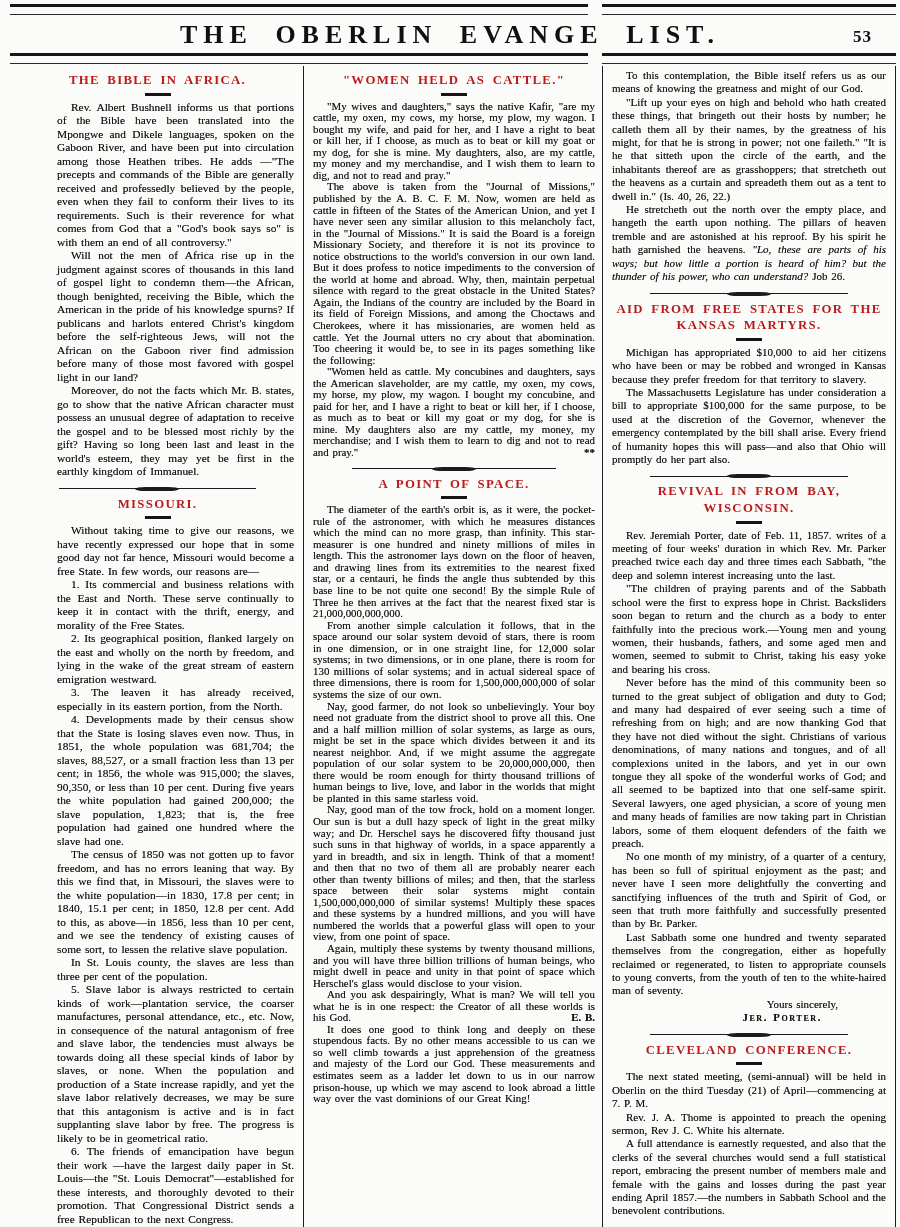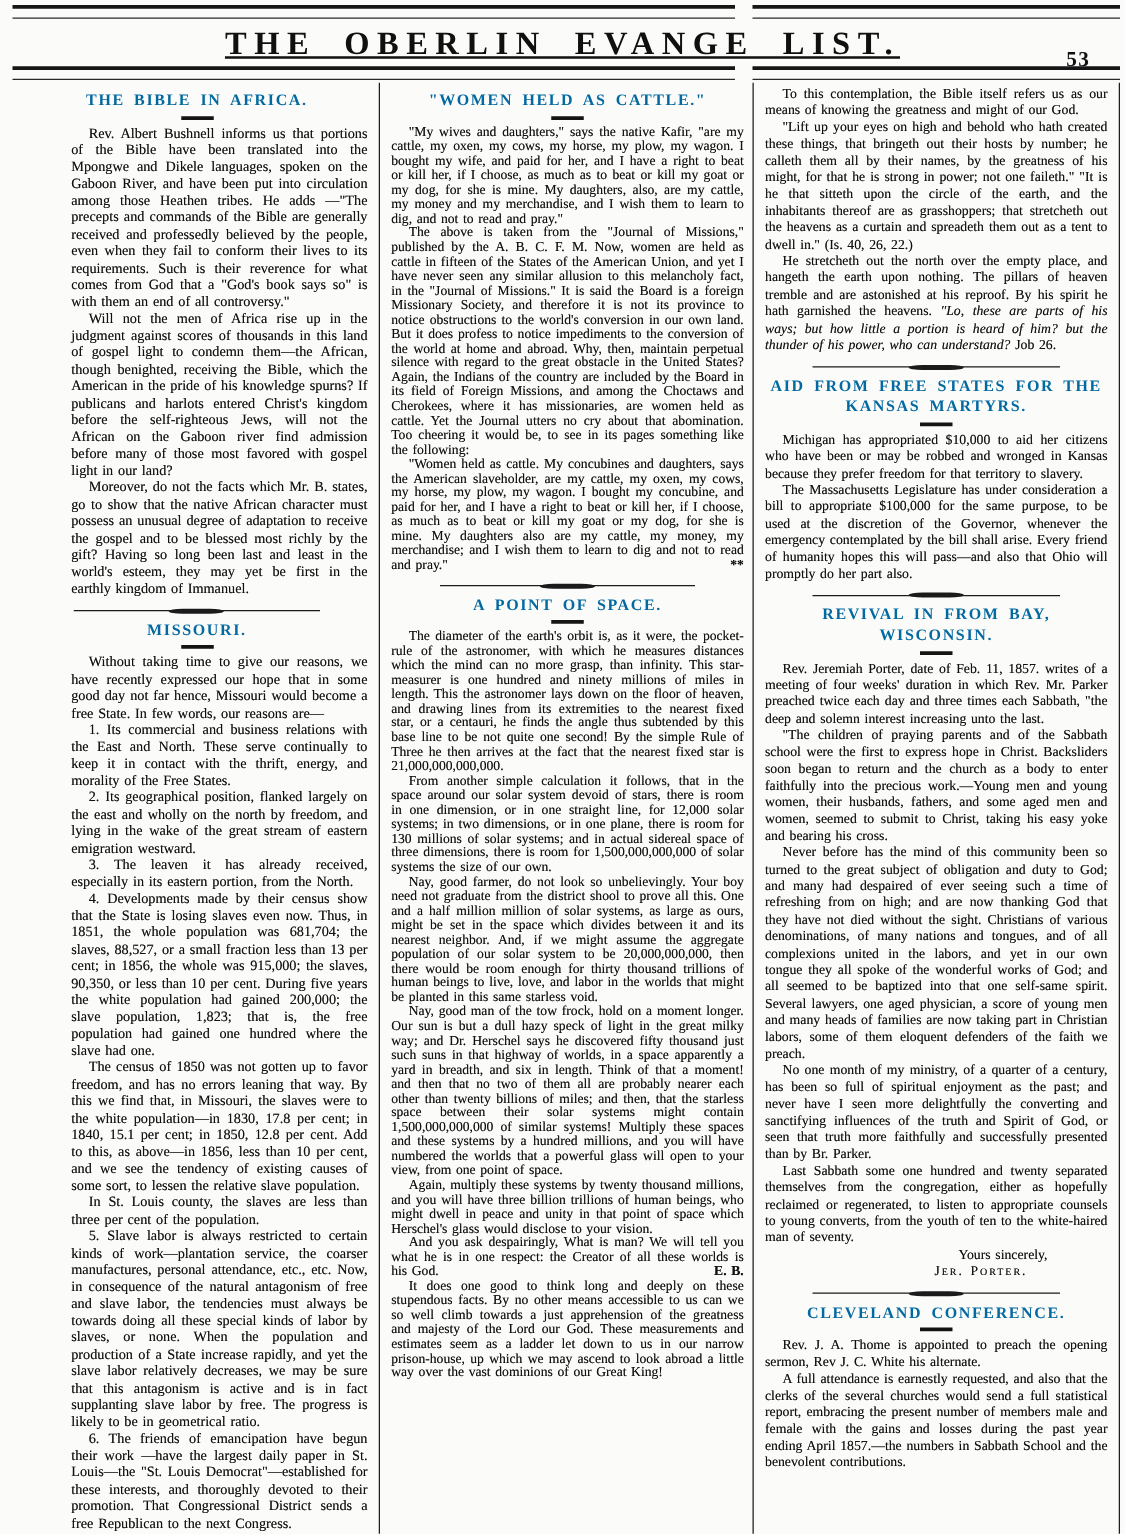--- a/index.html
+++ b/index.html
@@ -14,44 +14,44 @@
   .page { position:absolute; inset:0; }
 
   
   .rule-row { display:flex; gap:14px; margin:0 4px 0 10px; }
   .rule-row .seg { height:7px; border-top:3px solid #161616; border-bottom:1px solid #2a2a2a; }
   .seg-left { flex:0 0 578px; }
   .seg-right { flex:1; }
   .rule-top { padding-top:4px; }
 
   
-  .masthead { position:relative; height:36px; margin-top:2px;text-decoration:underline; }
+  .masthead { position:relative; height:36px; margin-top:2px; }
   .masthead h1 {
     margin:0; text-align:center;
     font-size:26px; font-weight:bold;
     letter-spacing:6px; word-spacing:10px;
     line-height:36px; color:#101010;
   }
   .page-number {
-    position:absolute; right:28px; top:21px;
+    position:absolute; right:28px; top:10px;
     font-size:17px; font-weight:bold; letter-spacing:1px;
   }
 
   
   .cols { display:flex; margin:2px 4px 0 10px; height:1168px; overflow:hidden; }
   .col { box-sizing:border-box; }
   .col-1 { width:294px; border-right:1px solid #1d1d1d; padding:3px 9px 0 11px; }
   .col-2 { width:299px; border-right:1px solid #1d1d1d; padding:3px 7px 0 9px; }
   .col-3 { flex:1; border-right:1px solid #1d1d1d; padding:3px 9px 0 9px; }
 
   .article-title {
     margin:3px 0 0 0; text-align:center;
     font-size:12.8px; font-weight:bold;
     letter-spacing:1.3px; word-spacing:3px; line-height:1.3;
-    color:#0369a1;
+    color:#b91c1c;
   }
   .title-dash { width:26px; height:3px; background:#141414; margin:4px auto 5px auto; }
 
   .divider { position:relative; height:4px; width:72%; margin:8px auto 5px auto; }
   .divider::before { content:""; position:absolute; left:0; right:0; top:1.5px; height:1px; background:#1b1b1b; }
   .divider::after {
     content:""; position:absolute; left:50%; top:0; transform:translateX(-50%);
     width:44px; height:4px; background:#1b1b1b; border-radius:50%/100%;
   }
 
@@ -59,21 +59,21 @@
     margin:0; text-align:justify; text-indent:14px;
     word-spacing:1px;
     text-shadow:0 0 0.4px rgba(10,10,10,0.55);
   }
   .col-1 p { font-size:11.4px; line-height:13.5px;margin-left:36px; }
   .col-2 p { font-size:10.9px; line-height:11.55px; }
   .col-3 p { font-size:11px; line-height:13.4px; }
 
   .col p .tail { float:right; font-weight:bold; }
   .line-right { text-align:right !important; text-indent:0 !important; padding-right:48px; }
-  .sig-name { font-variant:small-caps; letter-spacing:1.6px; padding-right:64px; font-weight:normal; font-size:10.8px !important; }
+  .sig-name { font-variant:small-caps; letter-spacing:1.6px; padding-right:64px; font-weight:bold; font-size:10.8px !important; }
   em.scripture { font-style:italic; }
 </style>
 </head>
 <body>
 
 <div class="page">
 
   <div class="rule-row rule-top">
     <div class="seg seg-left"></div>
     <div class="seg seg-right"></div>
@@ -142,18 +142,19 @@
         <p>Rev. Jeremiah Porter, date of Feb. 11, 1857. writes of a meeting of four weeks' duration in which Rev. Mr. Parker preached twice each day and three times each Sabbath, "the deep and solemn interest increasing unto the last.</p>
         <p>"The children of praying parents and of the Sabbath school were the first to express hope in Christ. Backsliders soon began to return and the church as a body to enter faithfully into the precious work.—Young men and young women, their husbands, fathers, and some aged men and women, seemed to submit to Christ, taking his easy yoke and bearing his cross.</p>
         <p>Never before has the mind of this community been so turned to the great subject of obligation and duty to God; and many had despaired of ever seeing such a time of refreshing from on high; and are now thanking God that they have not died without the sight. Christians of various denominations, of many nations and tongues, and of all complexions united in the labors, and yet in our own tongue they all spoke of the wonderful works of God; and all seemed to be baptized into that one self-same spirit. Several lawyers, one aged physician, a score of young men and many heads of families are now taking part in Christian labors, some of them eloquent defenders of the faith we preach.</p>
         <p>No one month of my ministry, of a quarter of a century, has been so full of spiritual enjoyment as the past; and never have I seen more delightfully the converting and sanctifying influences of the truth and Spirit of God, or seen that truth more faithfully and successfully presented than by Br. Parker.</p>
         <p>Last Sabbath some one hundred and twenty separated themselves from the congregation, either as hopefully reclaimed or regenerated, to listen to appropriate counsels to young converts, from the youth of ten to the white-haired man of seventy.</p>
         <p class="line-right">Yours sincerely,</p>
         <p class="line-right sig-name">Jer. Porter.</p>
         <div class="divider"></div>
         <h2 class="article-title">CLEVELAND CONFERENCE.</h2>
         <div class="title-dash"></div>
+        <p>The next stated meeting, (semi-annual) will be held in Oberlin on the third Tuesday (21) of April—commencing at 7. P. M.</p>
         <p>Rev. J. A. Thome is appointed to preach the opening sermon, Rev J. C. White his alternate.</p>
         <p>A full attendance is earnestly requested, and also that the clerks of the several churches would send a full statistical report, embracing the present number of members male and female with the gains and losses during the past year ending April 1857.—the numbers in Sabbath School and the benevolent contributions.</p>
       </div>
     </div>
 
 </div>
 
 </body></html>

